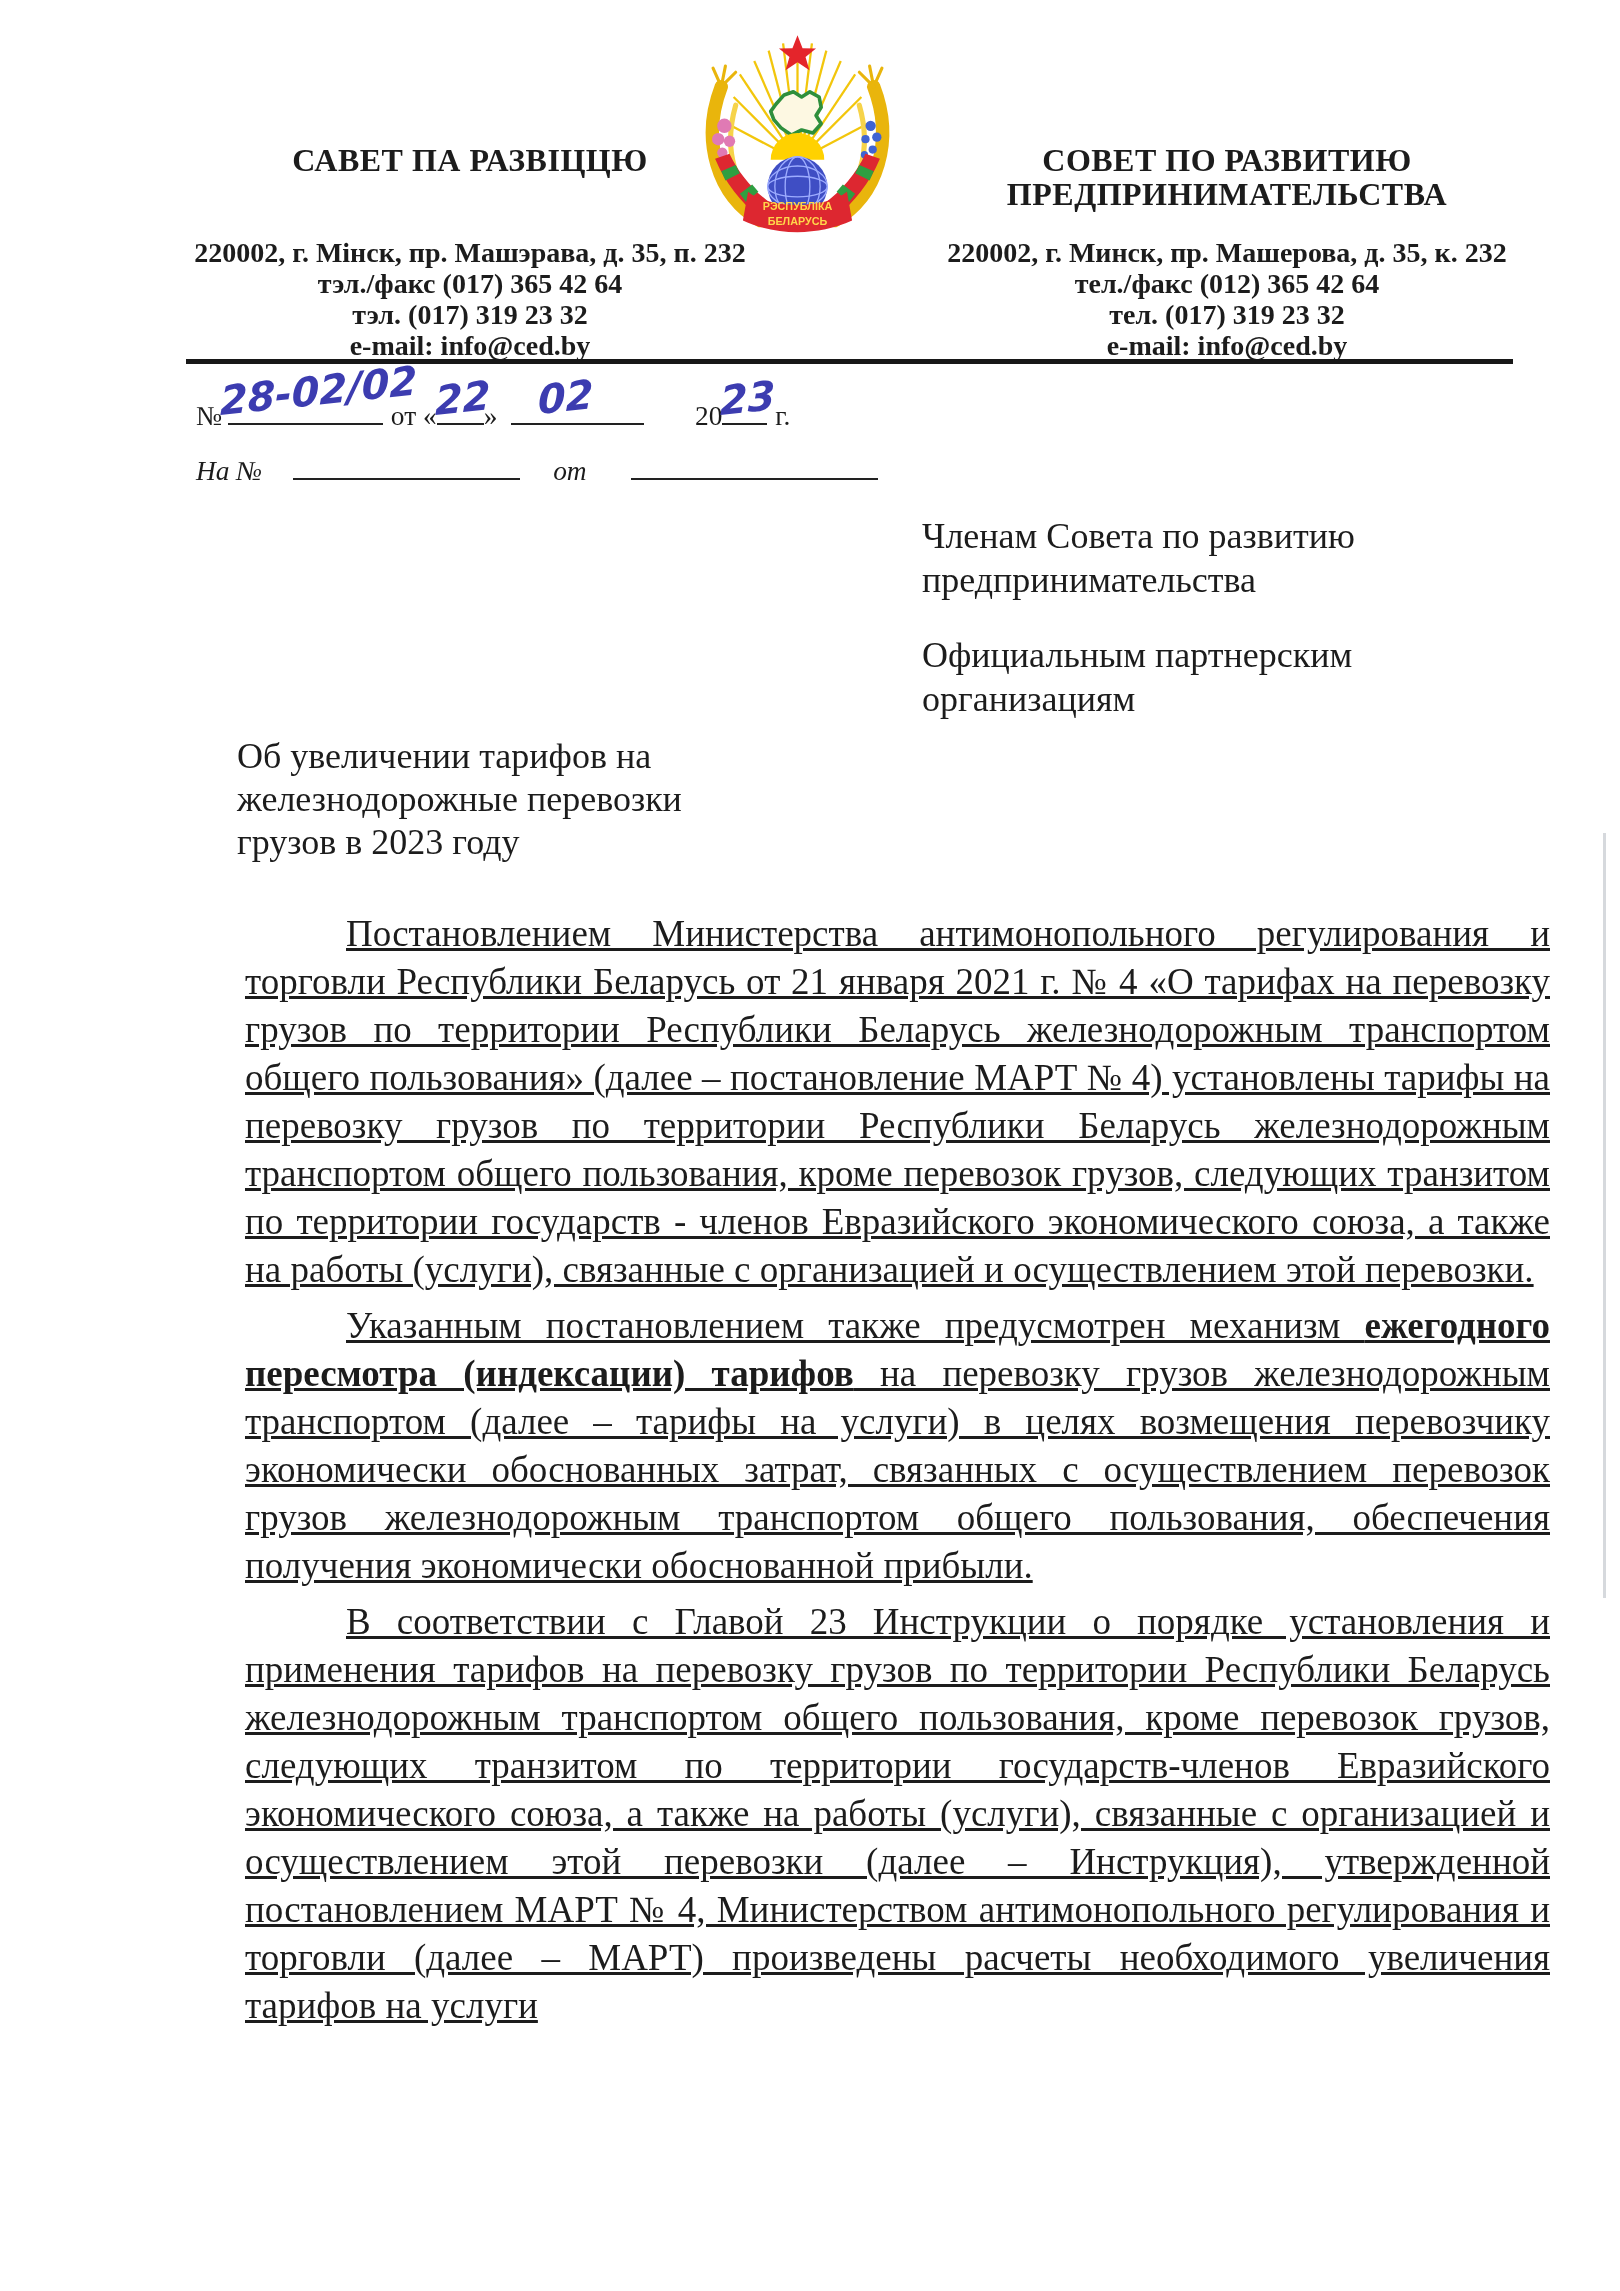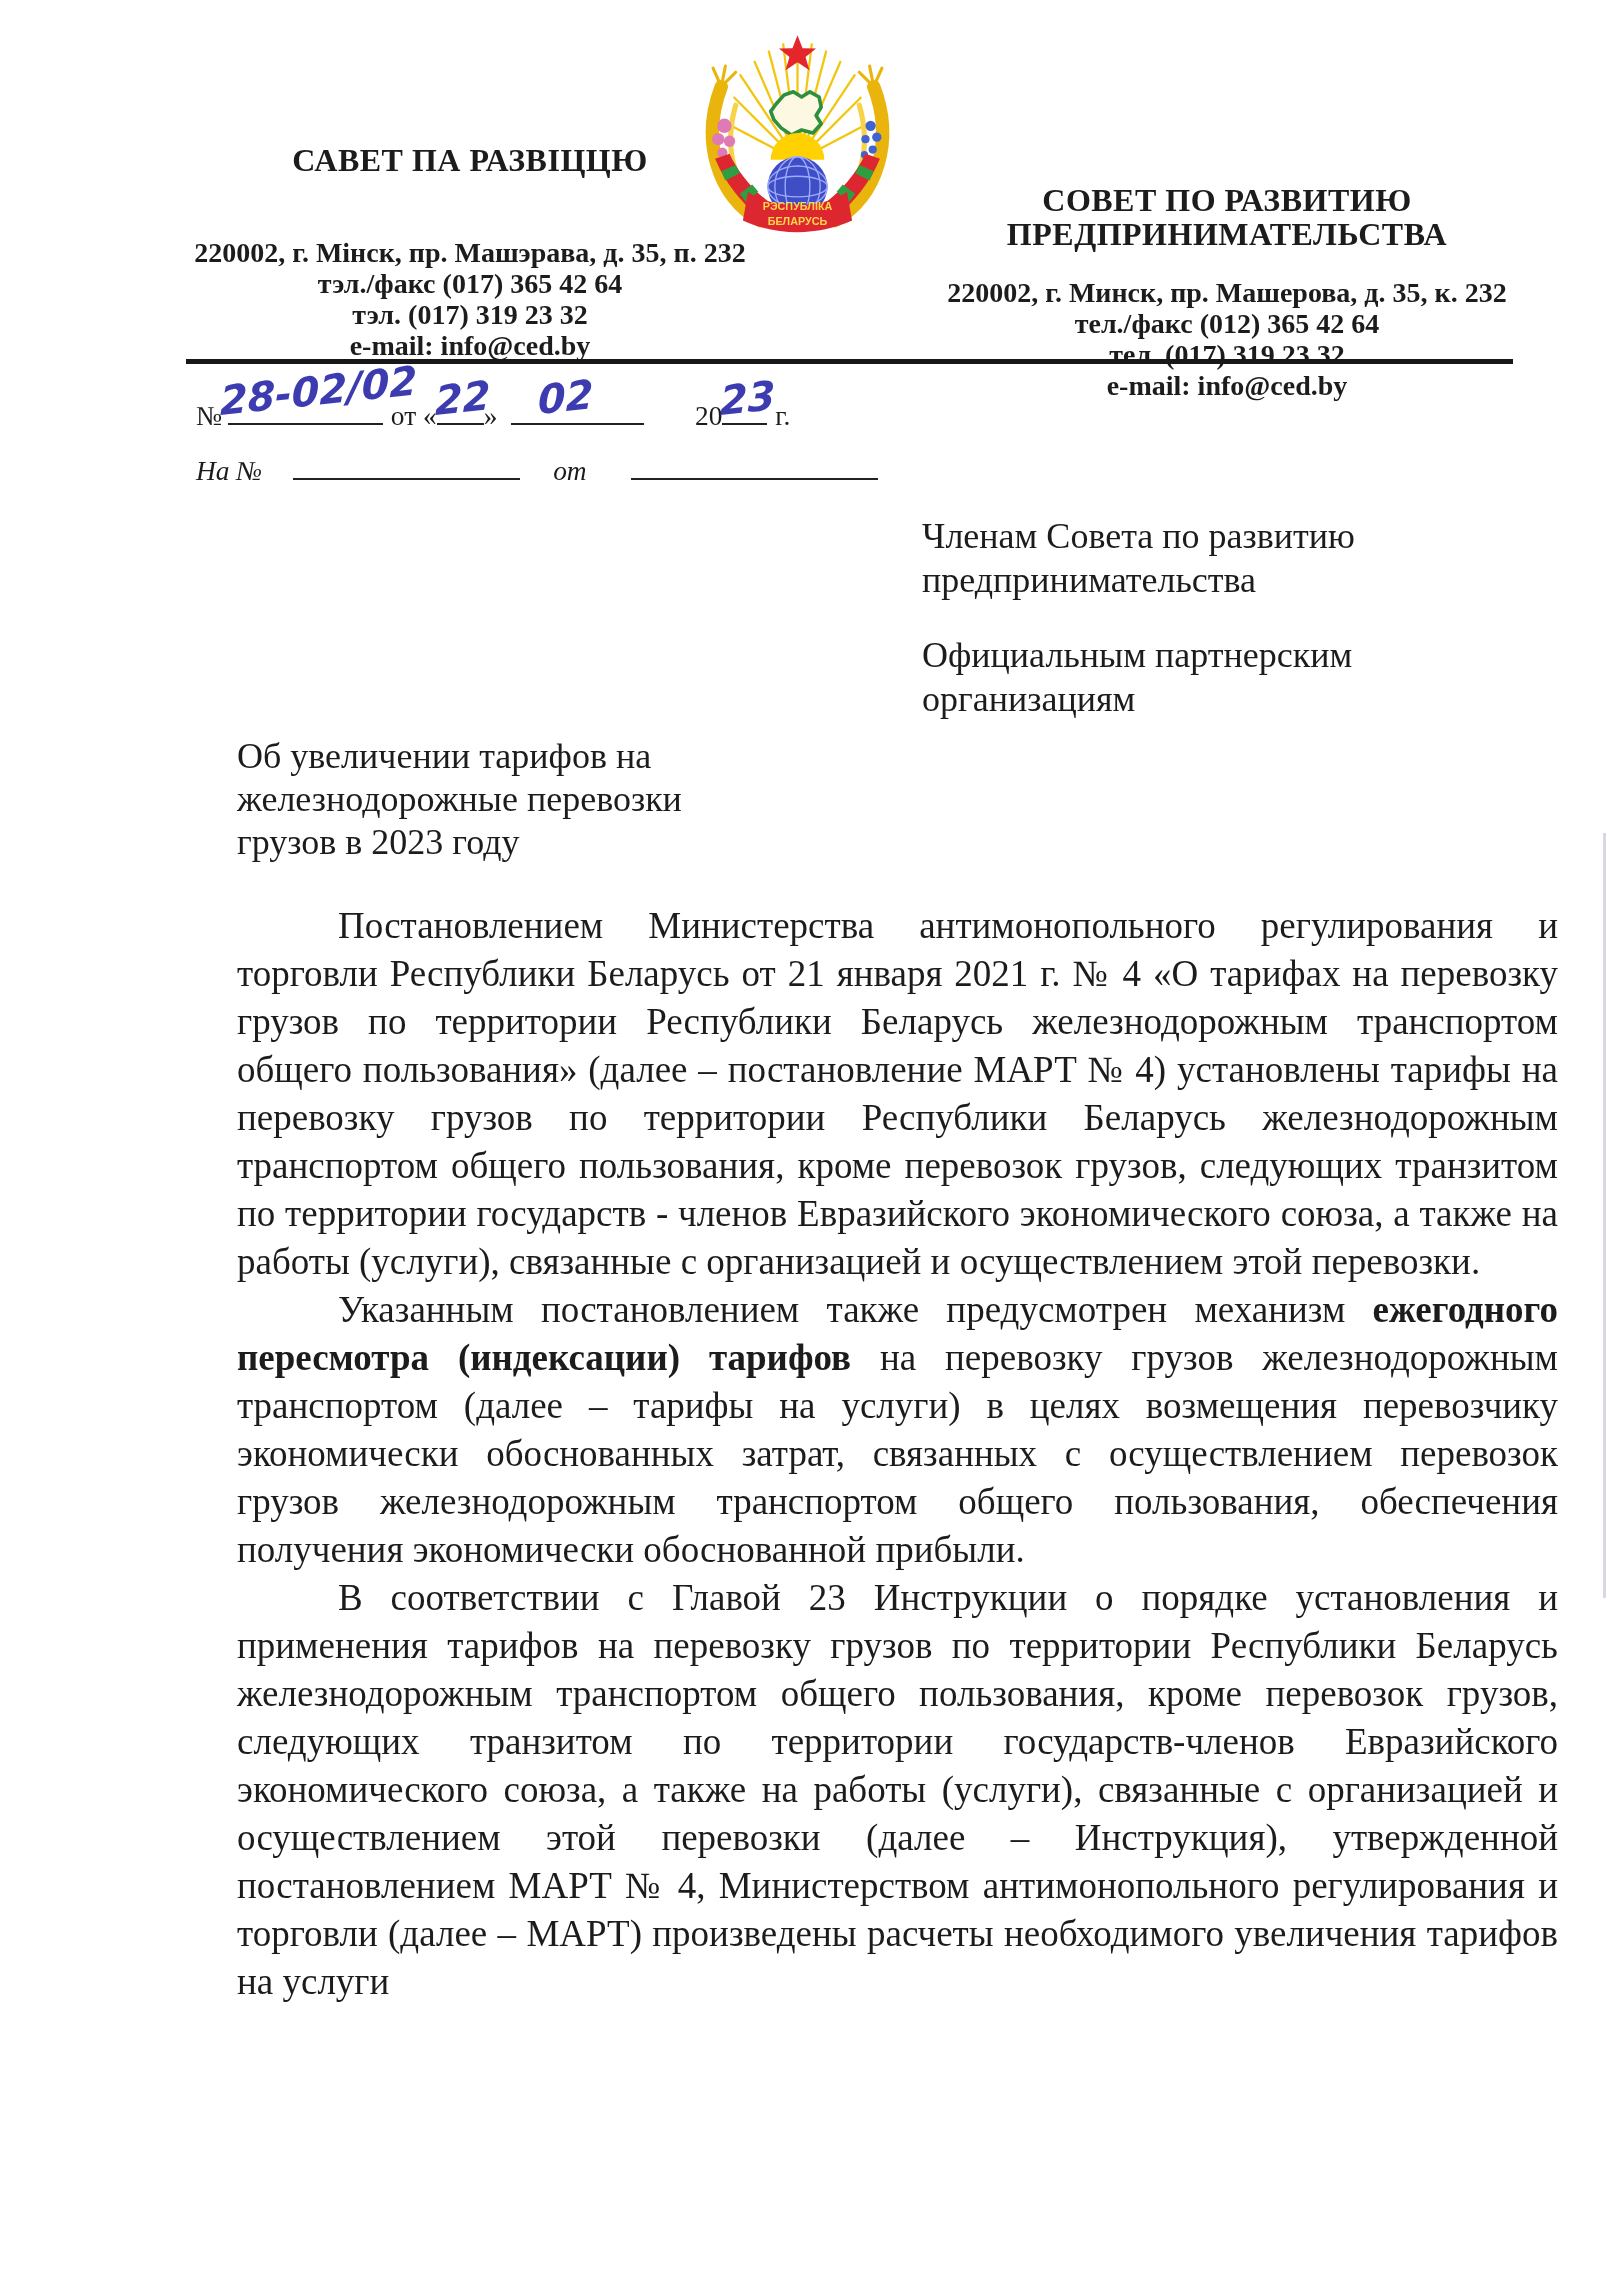--- a/index.html
+++ b/index.html
@@ -9,21 +9,21 @@
     background:#ffffff;
     font-family:"Liberation Serif","DejaVu Serif",serif;
     color:#1c1c1c;
     overflow:hidden;
   }
   .scan-edge{position:absolute;right:13.7px;top:833px;width:2.9px;height:765px;background:#ccd0d4;opacity:.8;}
 
   
   .org-block{position:absolute;top:143px;width:588px;text-align:center;}
   .org-block.left{left:176px;}
-  .org-block.right{left:933px;margin-top:40px;}
+  .org-block.right{left:933px;}
   .org-name{font-weight:bold;font-size:32px;line-height:34px;letter-spacing:0.5px;}
   .org-addr{position:absolute;top:94px;left:0;width:100%;font-size:28px;line-height:31px;font-weight:bold;}
   .emblem{position:absolute;left:692px;top:29px;width:211px;height:206px;}
   .rule{position:absolute;left:186px;top:359px;width:1327px;height:4.9px;background:#181818;}
 
   
   .ref-row{position:absolute;left:196px;white-space:nowrap;font-size:27.4px;line-height:33px;}
   .ref-row-1{top:396px;}
   .ref-row-2{top:451px;font-style:italic;}
   .blank{display:inline-block;height:1em;border-bottom:2.5px solid #222;position:relative;}
@@ -49,21 +49,21 @@
   
   .addressee{position:absolute;left:910px;top:502px;width:495px;font-size:36px;line-height:44px;}
   .addressee p{margin:12px;}
   .addressee p + p{margin-top:31px;}
 
   
   .subject{position:absolute;left:237px;top:735px;width:537px;font-size:36px;line-height:43px;}
 
   
   .body-text{position:absolute;left:237px;top:902px;width:1321px;font-size:37px;line-height:48px;text-align:justify;}
-  .body-text p{margin:0;text-indent:101px;}
+  .body-text p{margin:8px;text-indent:101px;text-decoration:underline;}
   .bold-run{font-weight:bold;}
 </style>
 </head>
 <body>
 
 <div class="page">
 
   <div class="org-block left">
     <div class="org-name">САВЕТ ПА РАЗВІЦЦЮ</div>
     <div class="org-addr">

